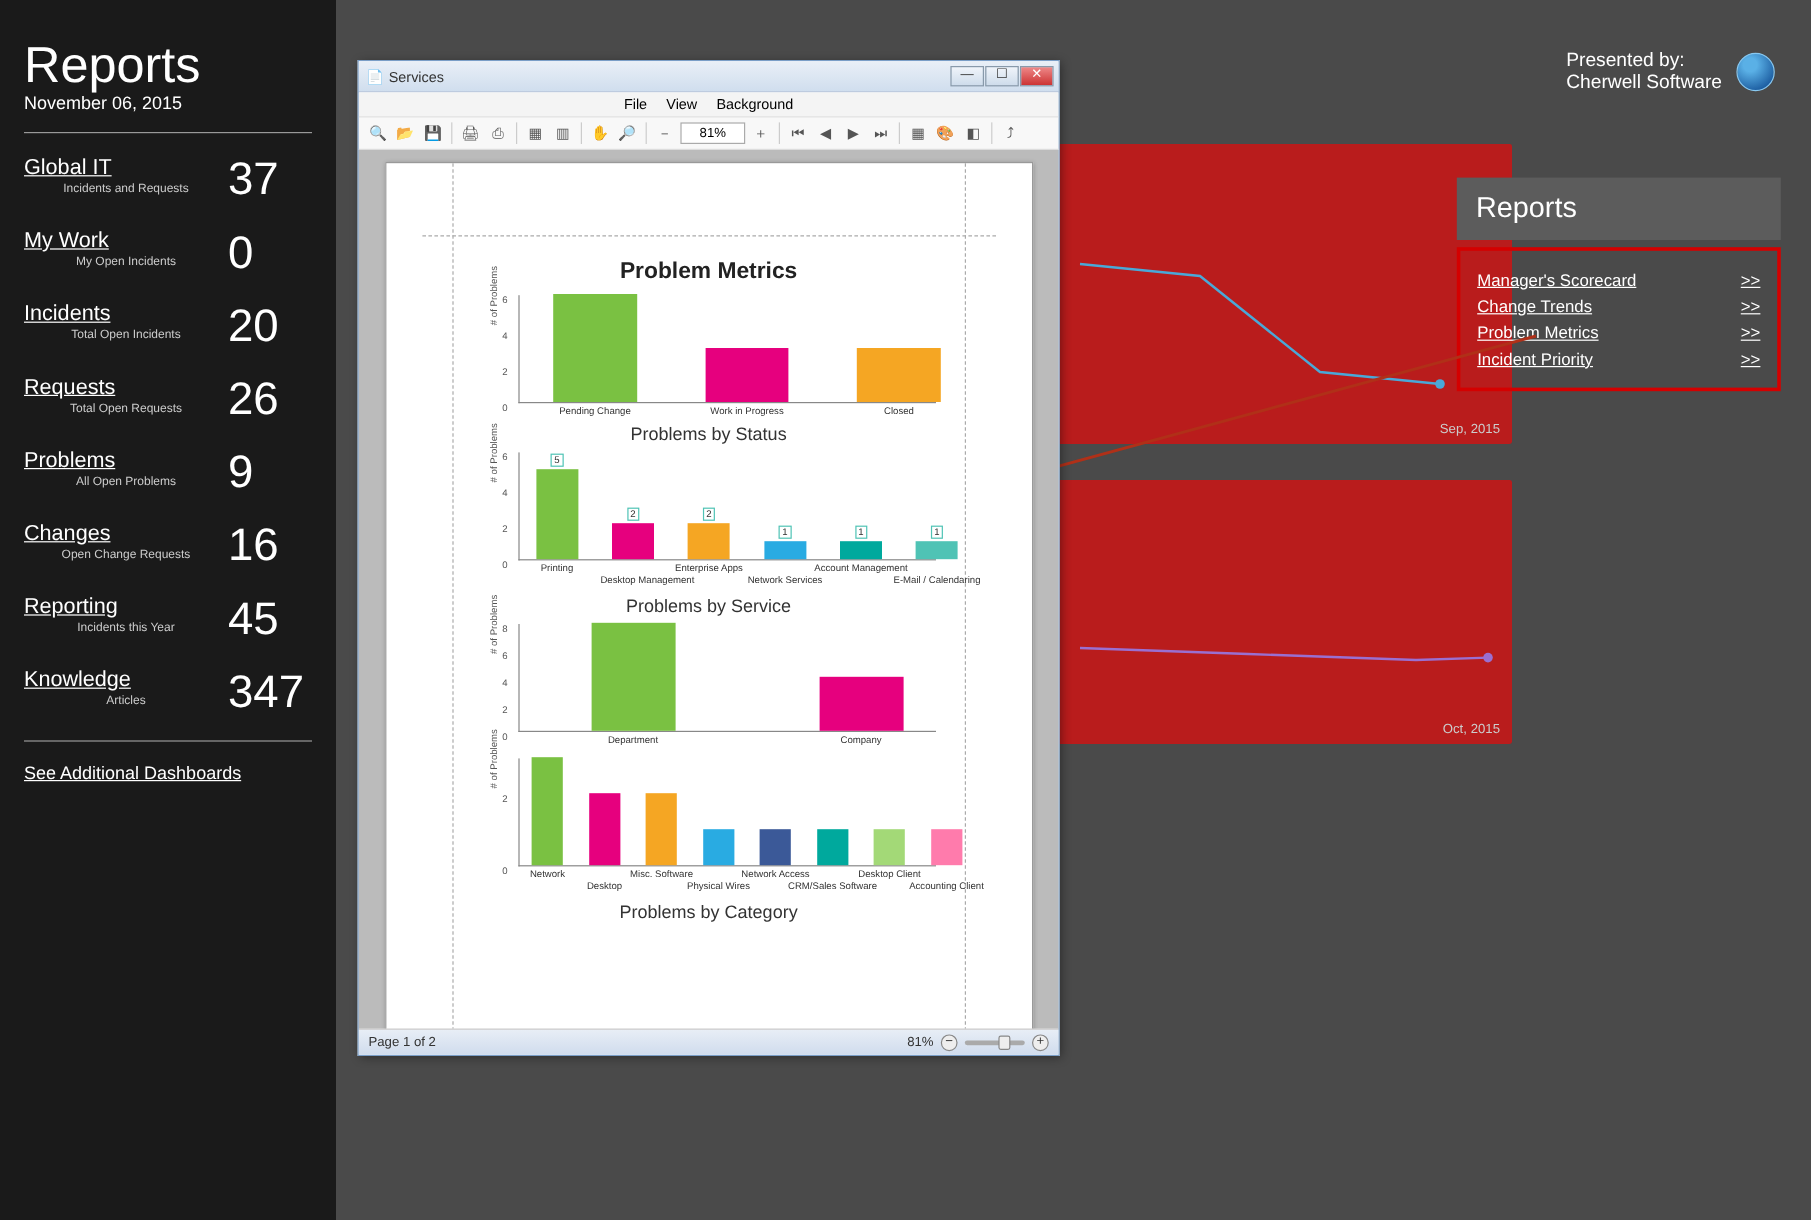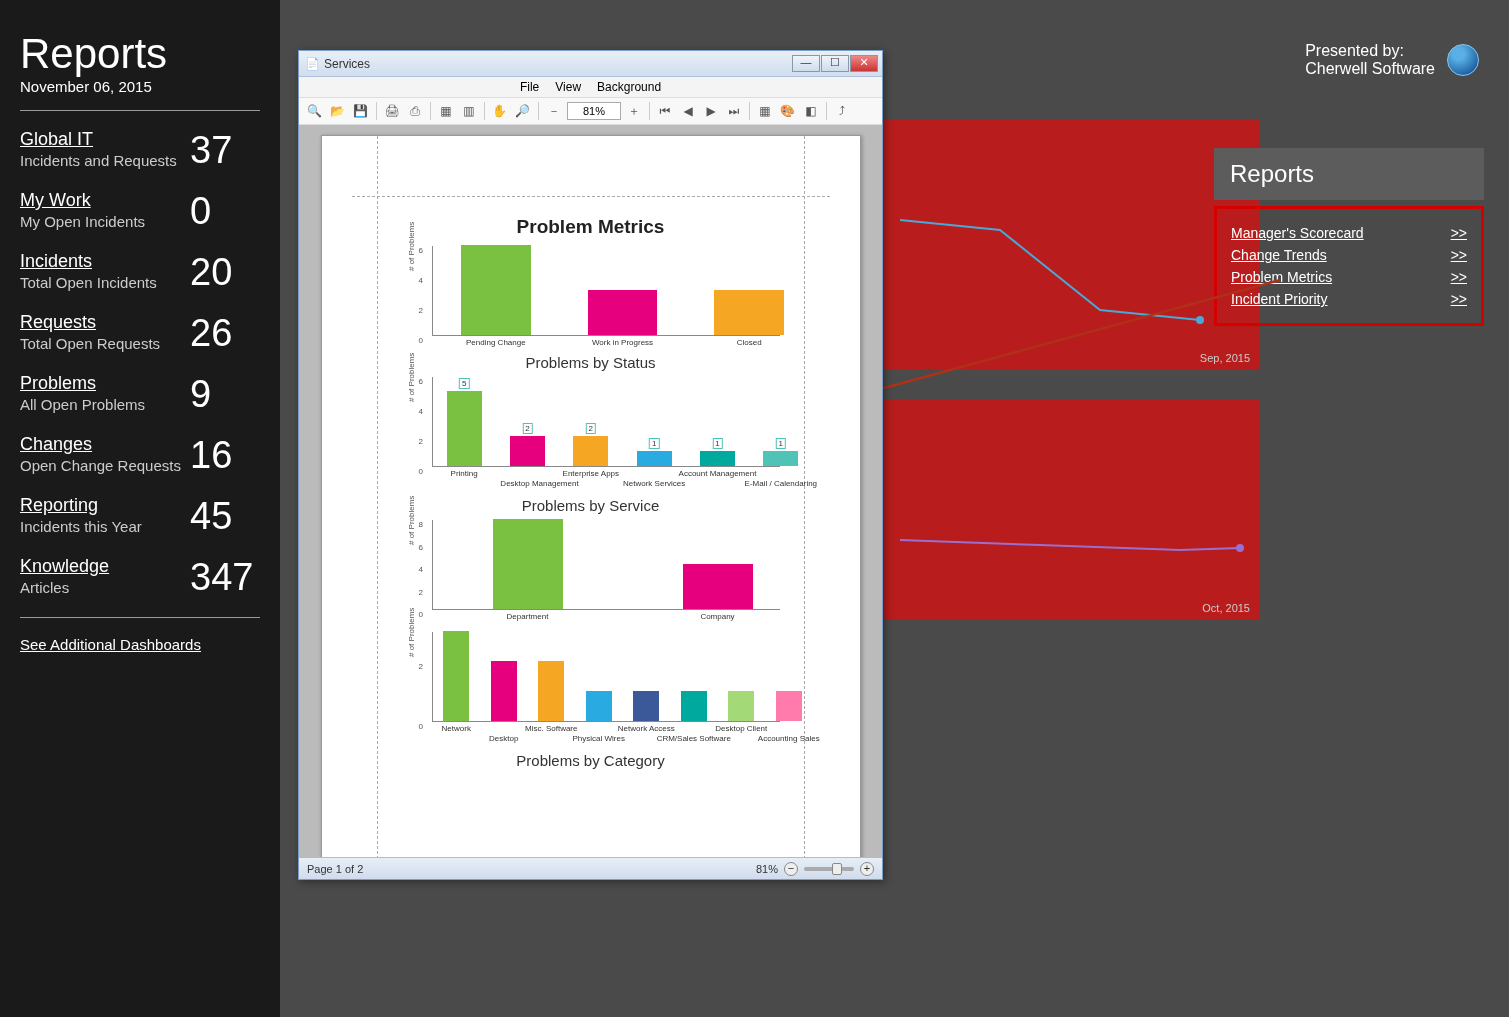--- a/index.html
+++ b/index.html
@@ -41,23 +41,24 @@
     align-items: flex-start;
     margin-bottom: 18px;
   }
   .stat-left { flex: 1; }
   .stat-left a {
     color: #fff;
     text-decoration: underline;
     font-size: 18px;
   }
   .stat-left .sub {
-    font-size: 15px;
+    font-size: 10px;
     color: #ccc;
     margin-top: 2px;
+    text-align: center;
   }
   .stat-value {
     font-size: 38px;
     font-weight: 300;
     min-width: 70px;
     text-align: left;
   }
   .additional {
     color: #fff;
     text-decoration: underline;
@@ -540,21 +541,21 @@
                 <div class="bar-label" style="left: 118.75px; bottom: -12px; width: 80px;">Misc. Software</div>
                 <div class="bar" style="left: 153.188px; width: 26.125px; height: 30px; background: linear-gradient(rgb(41, 171, 226), rgb(41, 171, 226));"></div>
                 <div class="bar-label" style="left: 166.25px; bottom: -22px; width: 80px;">Physical Wires</div>
                 <div class="bar" style="left: 200.688px; width: 26.125px; height: 30px; background: linear-gradient(rgb(59, 89, 152), rgb(59, 89, 152));"></div>
                 <div class="bar-label" style="left: 213.75px; bottom: -12px; width: 80px;">Network Access</div>
                 <div class="bar" style="left: 248.188px; width: 26.125px; height: 30px; background: linear-gradient(rgb(0, 169, 157), rgb(0, 169, 157));"></div>
                 <div class="bar-label" style="left: 261.25px; bottom: -22px; width: 80px;">CRM/Sales Software</div>
                 <div class="bar" style="left: 295.688px; width: 26.125px; height: 30px; background: linear-gradient(rgb(163, 217, 119), rgb(163, 217, 119));"></div>
                 <div class="bar-label" style="left: 308.75px; bottom: -12px; width: 80px;">Desktop Client</div>
                 <div class="bar" style="left: 343.188px; width: 26.125px; height: 30px; background: linear-gradient(rgb(255, 123, 172), rgb(255, 123, 172));"></div>
-                <div class="bar-label" style="left: 356.25px; bottom: -22px; width: 80px;">Accounting Sales</div>
+                <div class="bar-label" style="left: 356.25px; bottom: -22px; width: 80px;">Accounting Client</div>
               </div>
               <div style="height: 28px;"></div>
               <div class="chart-title">Problems by Category</div>
             </div>
           </div>
 
       </div>
     </div>
 
     <div class="statusbar">

